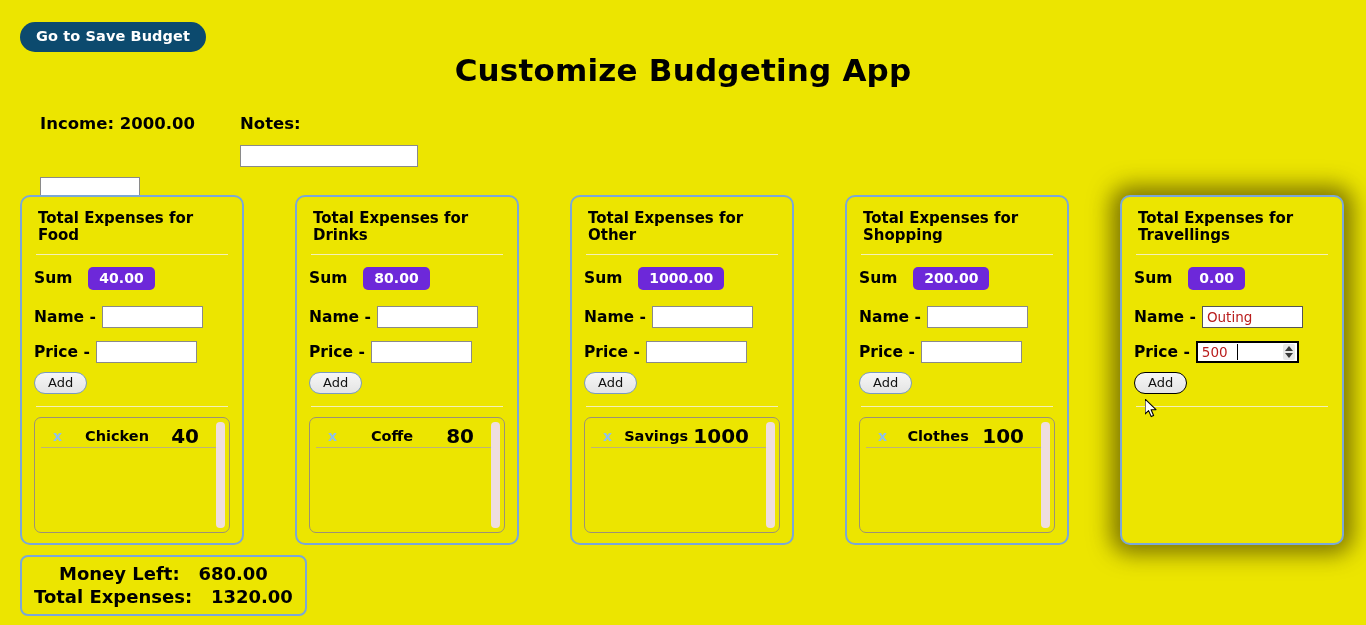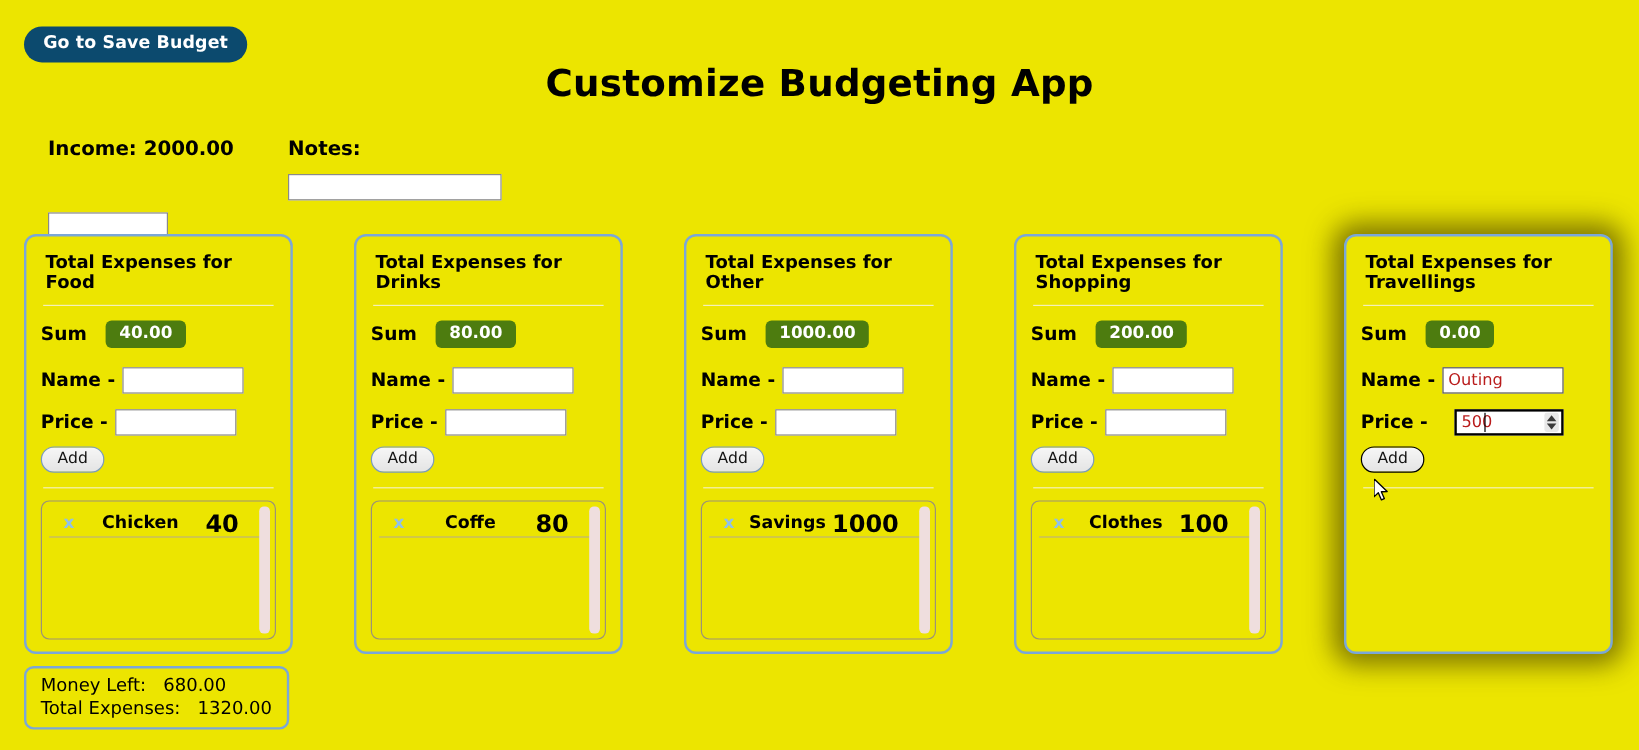--- a/index.html
+++ b/index.html
@@ -118,21 +118,21 @@
     margin-bottom: 13px;
   }
   .row-label {
     font-size: 15.5px;
     font-weight: 700;
     white-space: nowrap;
   }
   .sum-row { margin-bottom: 16px; }
   .sum-badge {
     margin-left: 16px;
-    background: #4d7c0f;
+    background: #6d28d9;
     color: #ffffff;
     font-size: 14px;
     font-weight: 700;
     border-radius: 5px;
     padding: 4px 11px 5px 11px;
     line-height: 1;
     min-width: 54px;
     text-align: center;
   }
   .field {
@@ -147,21 +147,21 @@
   }
   .field.name-field  { width: 101px; }
   .field.price-field { width: 101px; }
   .card.focused .field {
     border: 2px solid #000000;
   }
   .card.focused .field.name-field { border: 1px solid #555; width: 101px; }
 
   
   .spin-wrap { position: relative; margin-left: 6px; display: inline-block; }
-  .spin-wrap .field { margin-left: 16px; width: 91px; padding-right: 20px; }
+  .spin-wrap .field { margin-left: 0; width: 103px; padding-right: 20px; }
   .spinner {
     position: absolute;
     right: 4px;
     top: 50%;
     transform: translateY(-50%);
     width: 12px;
     height: 16px;
     background: #e8e8e8;
     border-radius: 2px;
     display: flex;
@@ -258,23 +258,24 @@
   .totals {
     position: absolute;
     left: 20px;
     top: 555px;
     border: 2px solid #7ba7d7;
     border-radius: 8px;
     padding: 5px 12px 6px 12px;
     line-height: 1.28;
   }
   .totals-line {
-    font-size: 15px;
-    font-weight: 400;
+    font-size: 18px;
+    font-weight: 700;
     white-space: pre;
+    text-align: center;
   }
 
   
   .cursor {
     position: absolute;
     left: 1145px;
     top: 399px;
     width: 14px;
     height: 20px;
     pointer-events: none;

